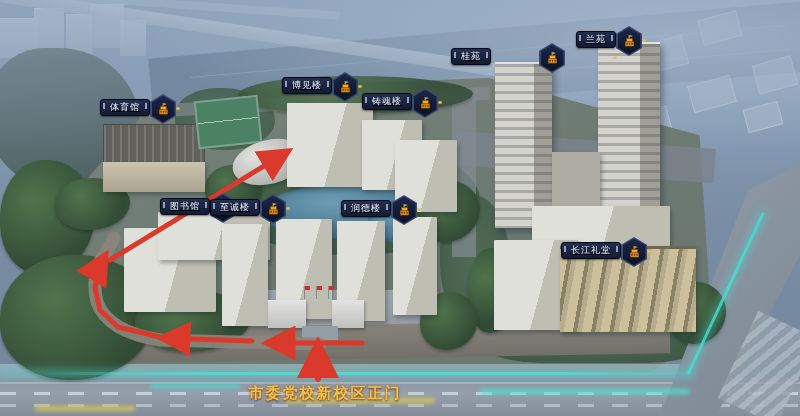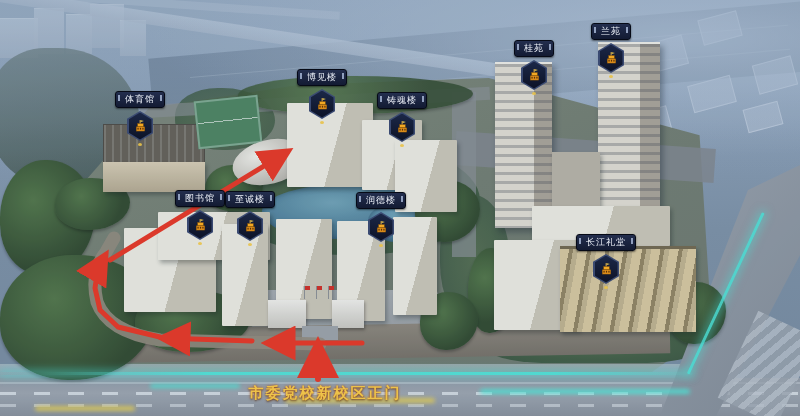--- a/index.html
+++ b/index.html
@@ -134,21 +134,21 @@
        background:linear-gradient(135deg,#99a1aa,#7f8892);}
   .parking{left:735px;top:320px;width:65px;height:96px;z-index:7;transform:rotate(25deg);opacity:.8;
        background:repeating-linear-gradient(115deg,#b9c1c9 0 6px,#99a2ab 6px 12px);}
 
   
   .route-svg{left:0;top:0;width:800px;height:416px;z-index:12;pointer-events:none;}
   .tint{left:0;top:0;width:800px;height:416px;z-index:15;background:rgba(110,140,175,.10);pointer-events:none;}
 
   
   .poi-layer{left:0;top:0;width:800px;height:416px;z-index:30;}
-  .poi{display:flex;position:absolute;flex-direction:column;align-items:center;transform:translateX(-50%);cursor:pointer;}
+  .poi{display:flex;position:absolute;flex-direction:row;align-items:center;transform:translateX(-50%);cursor:pointer;text-decoration:underline;}
   .poi>*{position:relative;}
   .poi-label{background:linear-gradient(180deg,#232e4e,#131b33);border:1px solid #060a16;border-radius:3px;
        color:#eef2fa;font-size:9px;line-height:1;padding:3px 9px;letter-spacing:1px;white-space:nowrap;
        box-shadow:0 1px 2px rgba(0,0,0,.5);}
   .poi-label::before,.poi-label::after{content:"";position:absolute;top:3px;width:2px;height:6px;
        background:#aebedd;opacity:.8;}
   .poi-label::before{left:2px;} .poi-label::after{right:2px;}
   .poi-badge-rim{margin-top:3px;width:26px;height:30px;display:flex;align-items:center;justify-content:center;
        clip-path:polygon(50% 0,100% 26%,100% 74%,50% 100%,0 74%,0 26%);background:#3a4a72;
        filter:drop-shadow(0 1px 2px rgba(0,0,0,.6));}
@@ -341,21 +341,21 @@
           <rect x="4.3" y="4.2" width="5.4" height="3.1" fill="#f2a823" stroke="#7a4c08" stroke-width="0.4"></rect>
           <rect x="3" y="7.3" width="8" height="4" fill="#e3921c" stroke="#7a4c08" stroke-width="0.4"></rect>
           <rect x="4.1" y="8.2" width="1.2" height="1.7" fill="#5a3206"></rect>
           <rect x="6.4" y="8.2" width="1.2" height="1.7" fill="#5a3206"></rect>
           <rect x="8.7" y="8.2" width="1.2" height="1.7" fill="#5a3206"></rect>
         </svg>
       </div>
     </div>
     <div class="poi-dot"></div>
   </div>
-      <div class="poi" style="left: 402px; top: 92px; align-items: center;">
+      <div class="poi" style="left: 402px; top: 85px; align-items: center;">
     <div class="poi-label">铸魂楼</div>
     <div class="poi-badge-rim">
       <div class="poi-badge">
         <svg width="15" height="15" viewBox="0 0 14 14">
           <rect x="6.2" y="1" width="0.9" height="3.4" fill="#e8b64a"></rect>
           <path d="M7.1 1.2 L10.2 1.8 L7.1 2.9 Z" fill="#f7d14f"></path>
           <rect x="4.3" y="4.2" width="5.4" height="3.1" fill="#f2a823" stroke="#7a4c08" stroke-width="0.4"></rect>
           <rect x="3" y="7.3" width="8" height="4" fill="#e3921c" stroke="#7a4c08" stroke-width="0.4"></rect>
           <rect x="4.1" y="8.2" width="1.2" height="1.7" fill="#5a3206"></rect>
           <rect x="6.4" y="8.2" width="1.2" height="1.7" fill="#5a3206"></rect>
@@ -375,21 +375,21 @@
           <rect x="4.3" y="4.2" width="5.4" height="3.1" fill="#f2a823" stroke="#7a4c08" stroke-width="0.4"></rect>
           <rect x="3" y="7.3" width="8" height="4" fill="#e3921c" stroke="#7a4c08" stroke-width="0.4"></rect>
           <rect x="4.1" y="8.2" width="1.2" height="1.7" fill="#5a3206"></rect>
           <rect x="6.4" y="8.2" width="1.2" height="1.7" fill="#5a3206"></rect>
           <rect x="8.7" y="8.2" width="1.2" height="1.7" fill="#5a3206"></rect>
         </svg>
       </div>
     </div>
     <div class="poi-dot"></div>
   </div>
-      <div class="poi" style="left: 534px; top: 40px;">
+      <div class="poi" style="left: 534px; top: 40px; gap: 48px;">
     <div class="poi-label">桂苑</div>
     <div class="poi-badge-rim">
       <div class="poi-badge">
         <svg width="15" height="15" viewBox="0 0 14 14">
           <rect x="6.2" y="1" width="0.9" height="3.4" fill="#e8b64a"></rect>
           <path d="M7.1 1.2 L10.2 1.8 L7.1 2.9 Z" fill="#f7d14f"></path>
           <rect x="4.3" y="4.2" width="5.4" height="3.1" fill="#f2a823" stroke="#7a4c08" stroke-width="0.4"></rect>
           <rect x="3" y="7.3" width="8" height="4" fill="#e3921c" stroke="#7a4c08" stroke-width="0.4"></rect>
           <rect x="4.1" y="8.2" width="1.2" height="1.7" fill="#5a3206"></rect>
           <rect x="6.4" y="8.2" width="1.2" height="1.7" fill="#5a3206"></rect>

